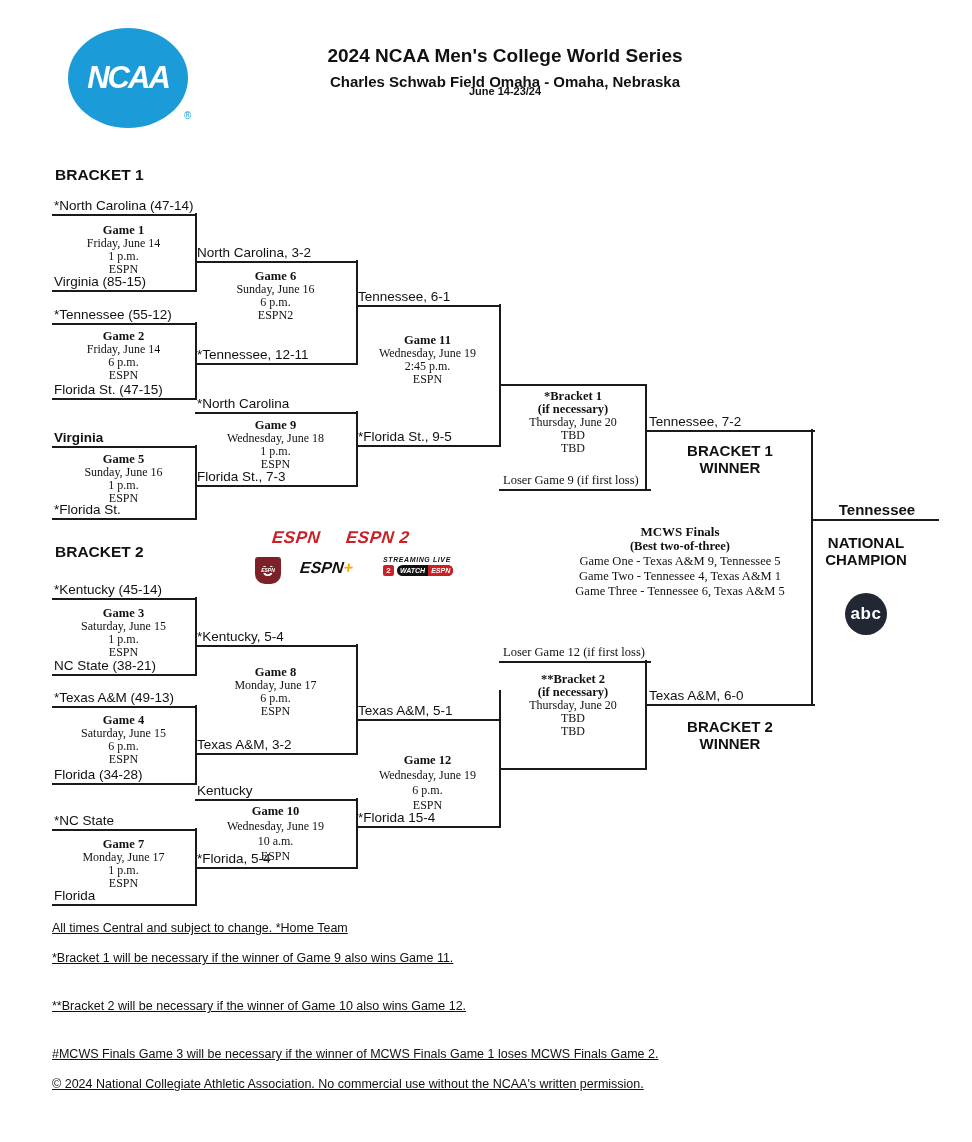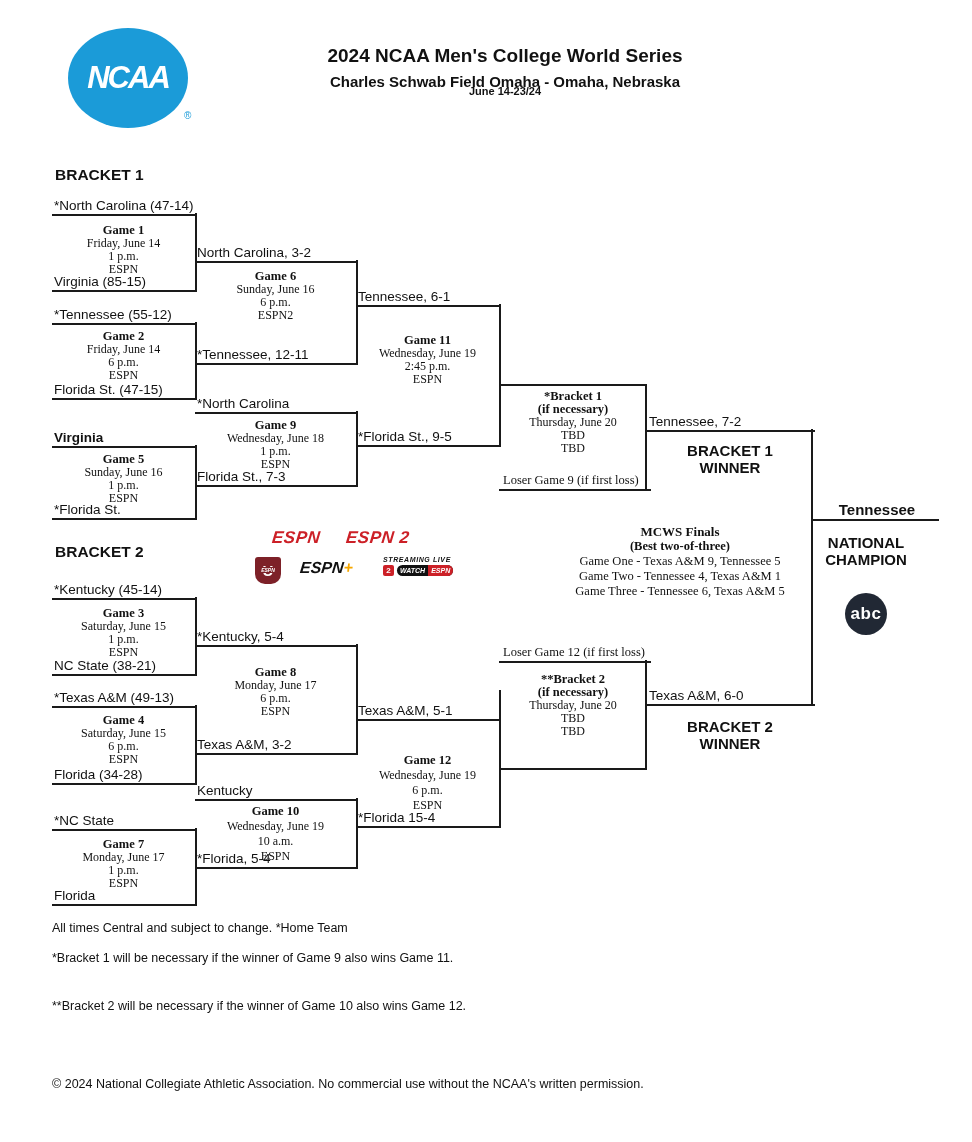--- a/index.html
+++ b/index.html
@@ -50,21 +50,21 @@
   .wicon{width:11px;height:11px;background:#cc2027;border-radius:2px;display:flex;
          align-items:center;justify-content:center;color:#fff;font-size:8px;font-weight:900;}
   .wpill{margin-left:3px;height:11px;background:#111;border-radius:6px;display:flex;
          align-items:center;overflow:hidden;}
   .wpill .w{color:#fff;font-size:7px;font-weight:900;font-style:italic;padding:0 3px;}
   .wpill .e{color:#fff;background:#cc2027;font-size:7px;font-weight:900;font-style:italic;
             padding:0 3px;height:11px;display:flex;align-items:center;}
   .abc{position:absolute;left:845px;top:593px;width:42px;height:42px;border-radius:50%;
        background:#212834;display:flex;align-items:center;justify-content:center;
        color:#fff;font-weight:900;font-size:17px;letter-spacing:.5px;}
-  .note{position:absolute;left:52px;font-size:12.5px;white-space:nowrap;}
+  .note{position:absolute;left:52px;font-size:12.5px;white-space:nowrap;text-decoration:underline;}
 </style>
 </head>
 <body>
 
 <div class="page">
 
   <div class="ncaa-logo">
     <span class="word">NCAA</span>
   </div>
   <div class="ncaa-reg">®</div>
@@ -252,15 +252,16 @@
         <span class="w">WATCH</span>
         <span class="e">ESPN</span>
       </span>
     </div>
   </div>
   <div class="abc">abc</div>
 
   <div class="note" style="top:921px;">All times Central and subject to change. *Home Team</div>
   <div class="note" style="top:951px;">*Bracket 1 will be necessary if the winner of Game 9 also wins Game 11.</div>
   <div class="note" style="top:999px;">**Bracket 2 will be necessary if the winner of Game 10 also wins Game 12.</div>
+  <div class="note" style="top:1047px;">#MCWS Finals Game 3 will be necessary if the winner of MCWS Finals Game 1 loses MCWS Finals Game 2.</div>
   <div class="note" style="top:1077px;">© 2024 National Collegiate Athletic Association. No commercial use without the NCAA's written permission.</div>
 
 </div>
 
 </body></html>

